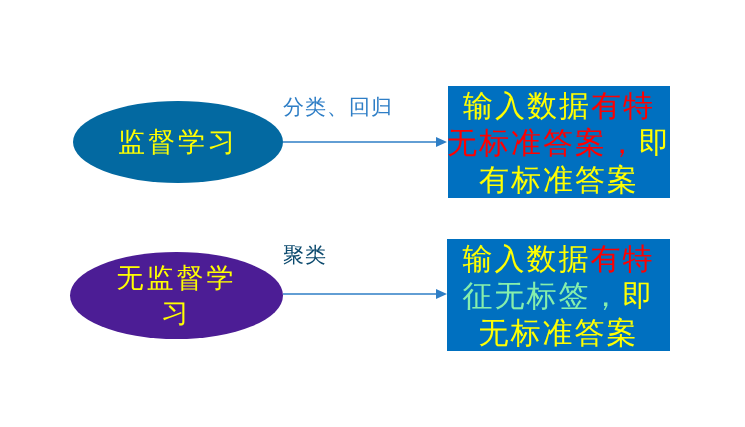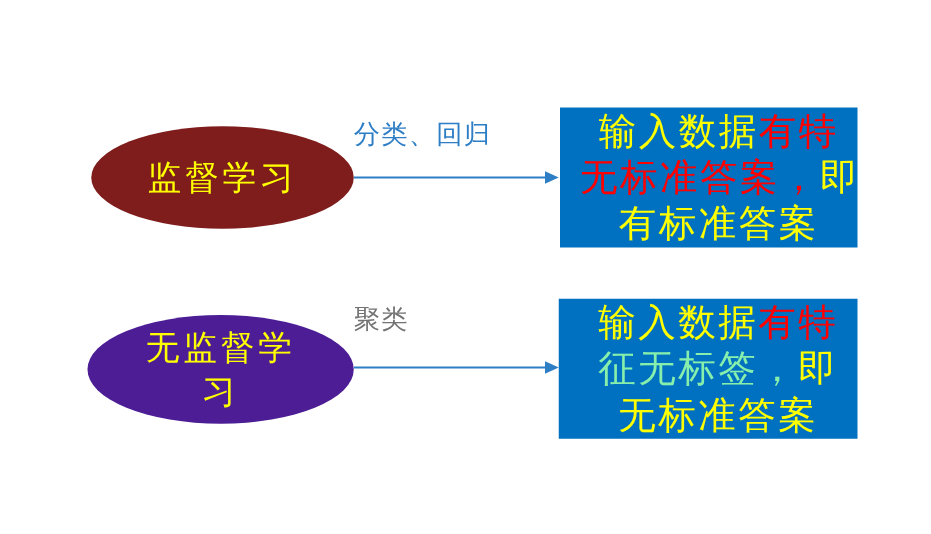--- a/index.html
+++ b/index.html
@@ -28,23 +28,23 @@
   .node-text {
     font-size: 27px;
     letter-spacing: 3px;
     line-height: 1.28;
     font-weight: 400;
   }
   .rect {
     position: absolute;
     display: flex;
     flex-direction: column;
+    align-items: center;
     justify-content: center;
     text-align: center;
-    padding-left: 16px;
   }
   .r1 { left: 448px; top: 86px;  width: 222px; height: 112px; }
   .r2 { left: 447px; top: 239px; width: 223px; height: 112px; }
   .box-line {
     font-size: 30px;
     line-height: 37px;
     letter-spacing: 2px;
     white-space: nowrap;
   }
   .arrow-label {
@@ -63,21 +63,21 @@
     height: 12px;
   }
   .a1 { left: 283px; top: 136px; }
   .a2 { left: 283px; top: 288px; }
 </style>
 </head>
 <body>
 
 <div class="canvas">
 
-  <div class="ellipse e1" style="background: #7f1d1d;">
+  <div class="ellipse e1" style="background: #0369a1;">
     <div class="node-text" style="color: rgb(255, 255, 0);">
       <div>监督学习</div>
     </div>
   </div>
 
   <div class="arrow-label al1" style="color: rgb(46, 126, 198);">分类、回归</div>
 
   <svg class="arrow a1" viewBox="0 0 165 12">
     <line x1="0" y1="6" x2="154" y2="6" stroke-width="1.6" stroke="#2E7EC6"></line>
     <polygon points="153,1 164,6 153,11" fill="#2E7EC6"></polygon>
@@ -95,21 +95,21 @@
     </div>
   </div>
 
   <div class="ellipse e2" style="background: #4c1d95;">
     <div class="node-text" style="color: rgb(255, 255, 0);">
       <div>无监督学</div>
       <div>习</div>
     </div>
   </div>
 
-  <div class="arrow-label al2" style="color: #737373;">聚类</div>
+  <div class="arrow-label al2" style="color: #0c4a6e;">聚类</div>
 
   <svg class="arrow a2" viewBox="0 0 165 12">
     <line x1="0" y1="6" x2="154" y2="6" stroke-width="1.6" stroke="#2E7EC6"></line>
     <polygon points="153,1 164,6 153,11" fill="#2E7EC6"></polygon>
   </svg>
 
   <div class="rect r2" style="background: rgb(0, 112, 192);">
     <div class="box-line">
       <span style="color: rgb(255, 255, 0);">输入数据</span><span style="color: rgb(255, 0, 0);">有特</span>
     </div>

